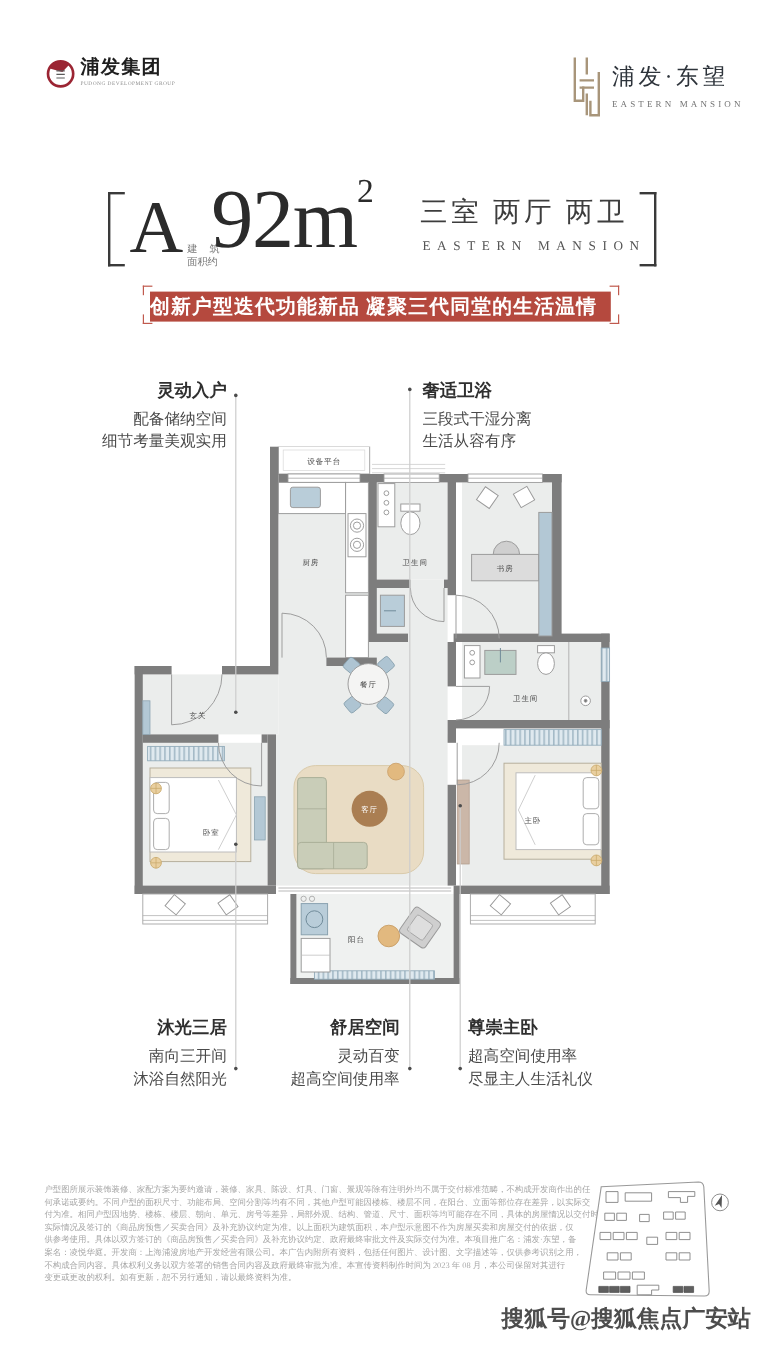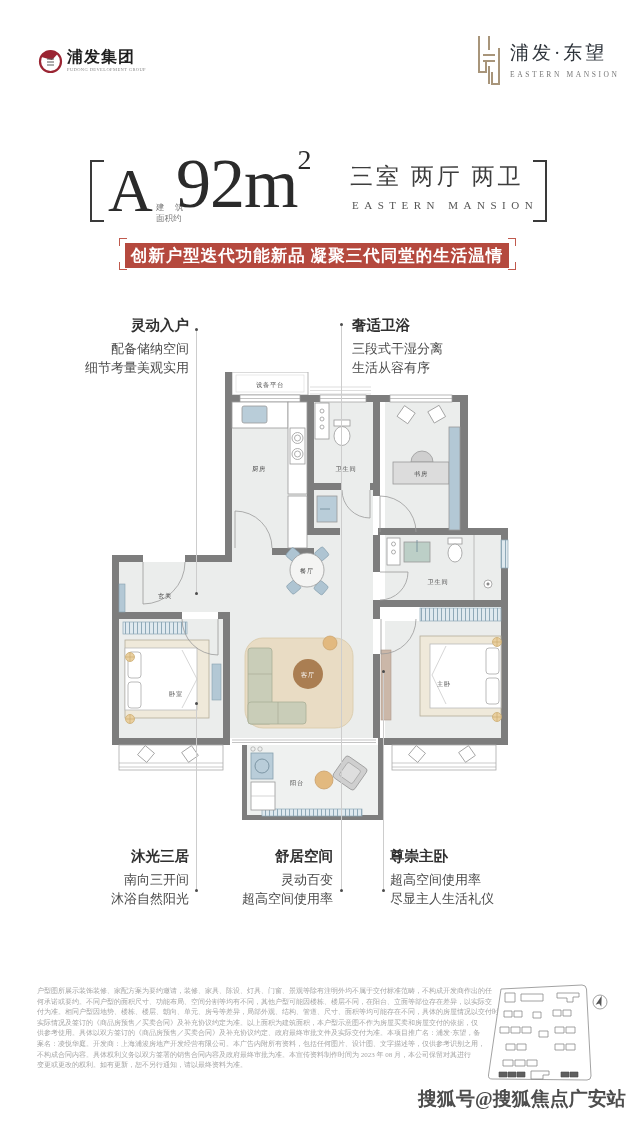--- a/index.html
+++ b/index.html
@@ -5,40 +5,40 @@
   html,body{margin:0;padding:0;background:#fff;}
   .stage{position:relative;width:635px;height:1117px;background:#fff;overflow:hidden;
          font-family:Liberation Serif, serif;}
   .abs{position:absolute;}
 
   
   .grp-logo{left:38px;top:48px;display:flex;align-items:flex-start;}
   .grp-text{margin-left:4px;}
   .grp-name{font-size:16px;font-weight:bold;color:#1f1f1f;letter-spacing:1px;line-height:18px;}
   .grp-sub{font-size:4.5px;color:#8a8a8a;letter-spacing:.4px;margin-top:1px;}
-  .brand-logo{left:476px;top:34px;display:flex;align-items:center;}
+  .brand-logo{left:476px;top:46px;display:flex;align-items:center;}
   .brand-text{margin-left:8px;}
   .brand-name{font-size:19px;color:#2e343b;letter-spacing:3px;line-height:22px;}
   .brand-sub{font-size:7.5px;color:#777;letter-spacing:2.6px;margin-top:6px;}
 
   
   .brk{width:12px;height:58px;}
   .brk-l{left:90px;top:160px;border-left:2px solid #3a3a3a;border-top:2px solid #3a3a3a;border-bottom:2px solid #3a3a3a;}
   .brk-r{left:533px;top:160px;border-right:2px solid #3a3a3a;border-top:2px solid #3a3a3a;border-bottom:2px solid #3a3a3a;}
   .unit-a{left:108px;top:155px;font-size:62px;font-weight:300;color:#2b2b2b;}
   .area-pre{left:156px;top:202px;font-size:8.5px;color:#777;line-height:11px;}
   .area-pre .l1{letter-spacing:4px;}
   .area-val{left:176px;top:144px;font-size:70px;font-weight:300;color:#2b2b2b;letter-spacing:-1px;}
   .area-val sup{font-size:28px;vertical-align:38px;letter-spacing:0;}
   .rooms-cn{left:350px;top:161px;font-size:23px;color:#3d3d3d;letter-spacing:3px;}
   .rooms-en{left:352px;top:199px;font-size:11px;color:#555;letter-spacing:5.5px;}
 
   
   .banner{left:125px;top:243px;width:384px;height:25px;background:#b5493e;color:#fff;
-          font-size:16.5px;font-weight:bold;letter-spacing:1px;text-align:center;line-height:26px;}
+          font-size:16.5px;font-weight:bold;letter-spacing:1px;line-height:26px;}
   .cm{width:7px;height:7px;}
   .cm-tl{left:119px;top:238px;border-left:1px solid #c05a4e;border-top:1px solid #c05a4e;}
   .cm-tr{left:508px;top:238px;border-right:1px solid #c05a4e;border-top:1px solid #c05a4e;}
   .cm-bl{left:119px;top:262px;border-left:1px solid #c05a4e;border-bottom:1px solid #c05a4e;}
   .cm-br{left:508px;top:262px;border-right:1px solid #c05a4e;border-bottom:1px solid #c05a4e;}
 
   
   .co{width:132px;}
   .co .t{font-size:14.5px;font-weight:bold;color:#2f2f2f;margin-bottom:4px;}
   .co .s{font-size:13px;color:#4a4a4a;line-height:19px;}

